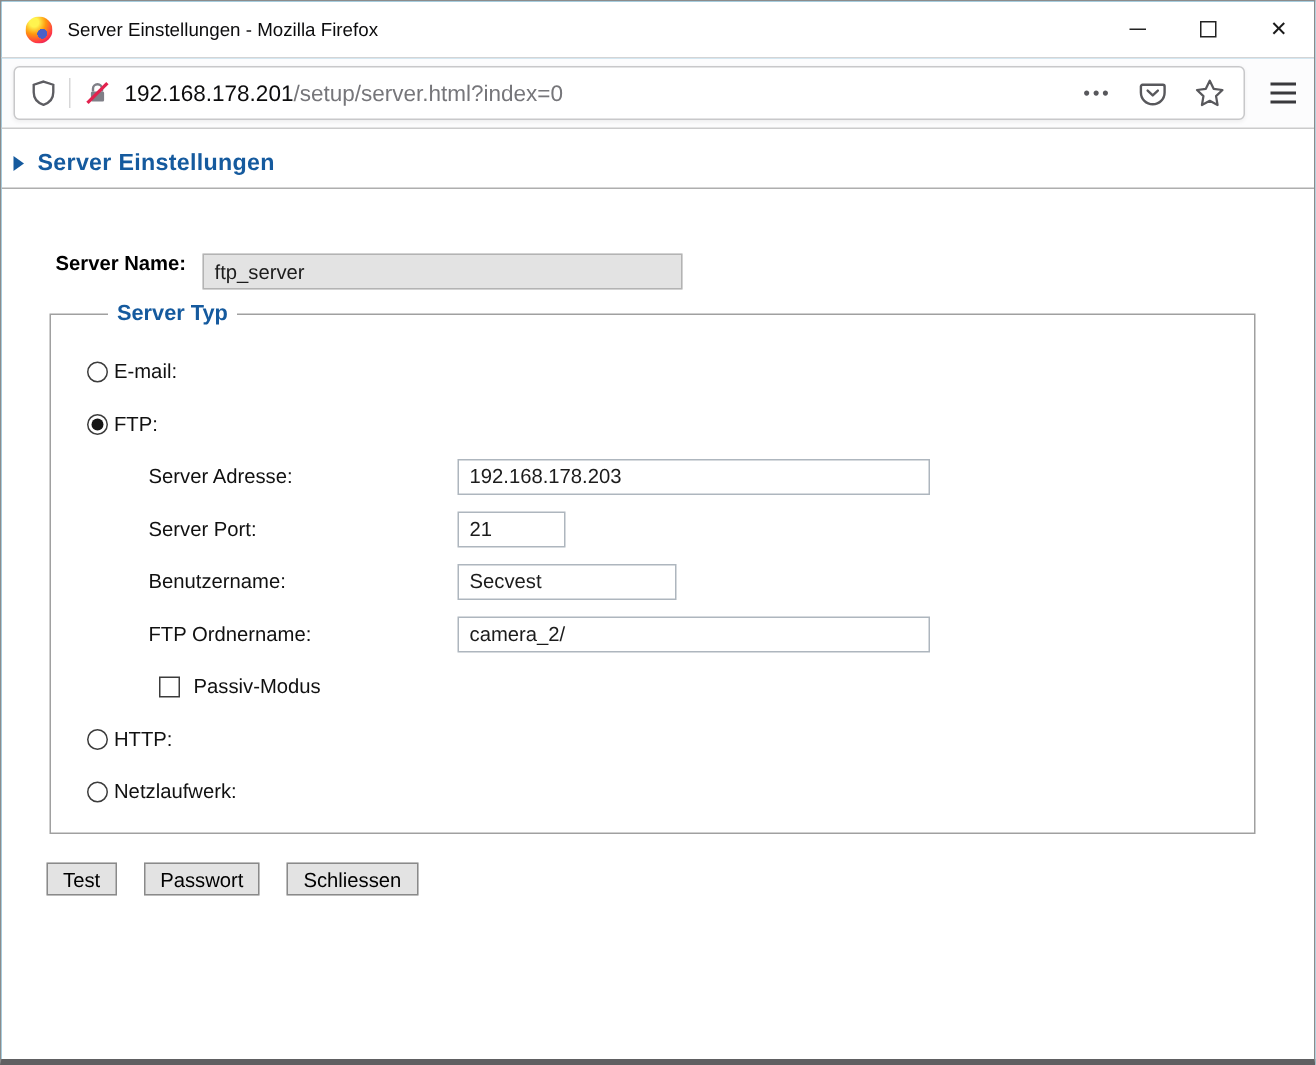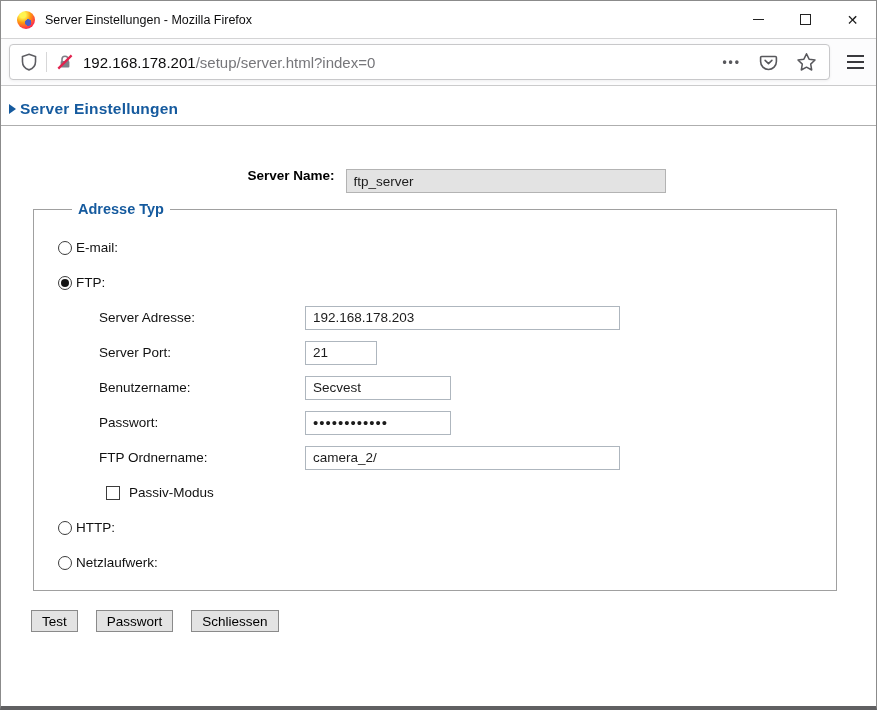--- a/index.html
+++ b/index.html
@@ -43,23 +43,23 @@
   .url-text { margin-left:9px; font-size:15px; color:#0c0c0d; white-space:nowrap; }
   .url-path { color:#76767a; }
   .url-actions { margin-left:auto; display:flex; align-items:center; gap:17px; }
   .dots-glyph { color:#58585c; font-size:12px; letter-spacing:2px; font-weight:bold; }
   .hamburger { margin-left:15px; display:flex; flex-direction:column; gap:4px; padding:4px 2px; }
   .hamburger .bar { width:17px; height:2px; background:#39393d; }
   
   .content { flex:1; background:#fff; overflow:hidden; }
   .page-heading { display:flex; align-items:center; padding:12px 0 0 8px; height:34px; }
   .tri { width:0; height:0; border-left:7px solid #155a9e; border-top:5px solid transparent; border-bottom:5px solid transparent; }
-  .heading-text { margin-left:4px; font-weight:bold; font-size:15.5px; color:#155a9e; letter-spacing:0.2px; }
+  .heading-text { margin-left:9px; font-weight:bold; font-size:15.5px; color:#155a9e; letter-spacing:0.2px; }
   .rule { border:none; border-top:1px solid #aeaeae; margin:5px 0 0 0; }
-  .server-name-row { display:flex; align-items:center; margin:31px 0 0 36px;justify-content:center; }
+  .server-name-row { display:flex; align-items:center; margin:31px 0 0 36px; }
   .server-name-label { font-weight:bold; font-size:13.5px; width:98px; color:#000; }
   .server-name-input {
     width:320px; height:24px; background:#e3e3e3; border:1px solid #b3b3b3;
     font-size:13.5px; padding:0 7px; color:#1c1c1c; font-family:inherit;margin-top:12px;
   }
   .server-typ {
     margin:8px 0 0 32px; width:804px; border:1px solid #a0a0a0;
     padding:13px 0 10px 24px;
   }
   .server-typ legend { margin-left:14px; padding:0 6px; color:#155a9e; font-weight:bold; font-size:14.5px; }
@@ -145,21 +145,21 @@
       <span class="heading-text">Server Einstellungen</span>
     </div>
     <hr class="rule">
 
     <div class="server-name-row">
       <span class="server-name-label">Server Name:</span>
       <input class="server-name-input" type="text" readonly="" value="ftp_server" style="">
     </div>
 
     <fieldset class="server-typ">
-      <legend>Adresse Typ</legend>
+      <legend>Server Typ</legend>
 
       <div class="row">
         <span class="radio"></span>
         <span class="radio-label">E-mail:</span>
       </div>
 
       <div class="row">
         <span class="radio checked"></span>
         <span class="radio-label">FTP:</span>
       </div>
@@ -172,24 +172,20 @@
       <div class="row field-row">
         <span class="field-label">Server Port:</span>
         <input class="text-input w-narrow" type="text" value="21" style="">
       </div>
 
       <div class="row field-row">
         <span class="field-label">Benutzername:</span>
         <input class="text-input w-medium" type="text" value="Secvest" style="">
       </div>
 
-      <div class="row field-row">
-        <span class="field-label">Passwort:</span>
-        <input class="text-input w-medium password" type="text" value="••••••••••••" style="">
-      </div>
 
       <div class="row field-row">
         <span class="field-label">FTP Ordnername:</span>
         <input class="text-input w-wide" type="text" value="camera_2/" style="">
       </div>
 
       <div class="row checkbox-row">
         <span class="checkbox"></span>
         <span class="checkbox-label">Passiv-Modus</span>
       </div>

